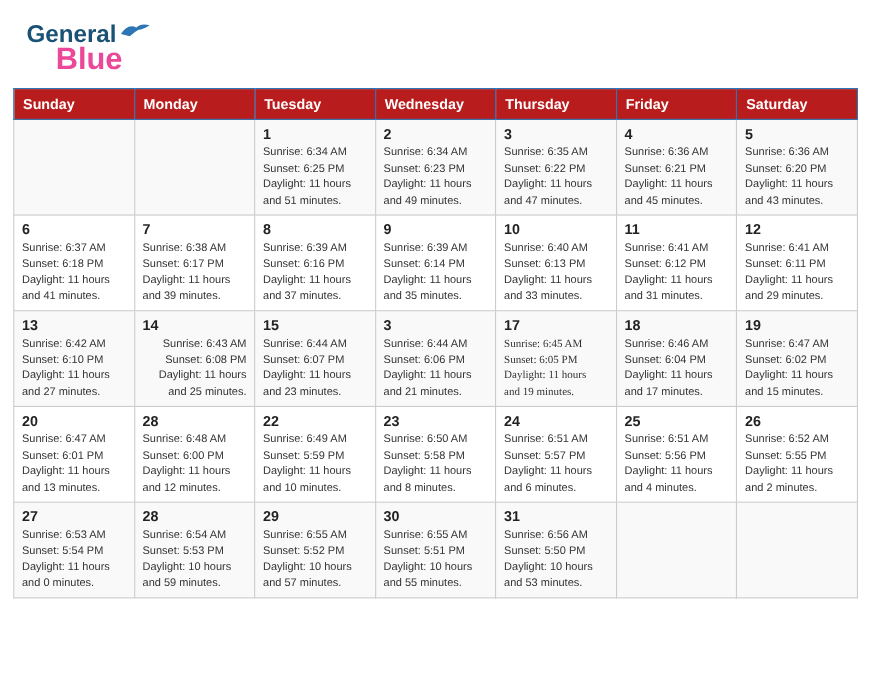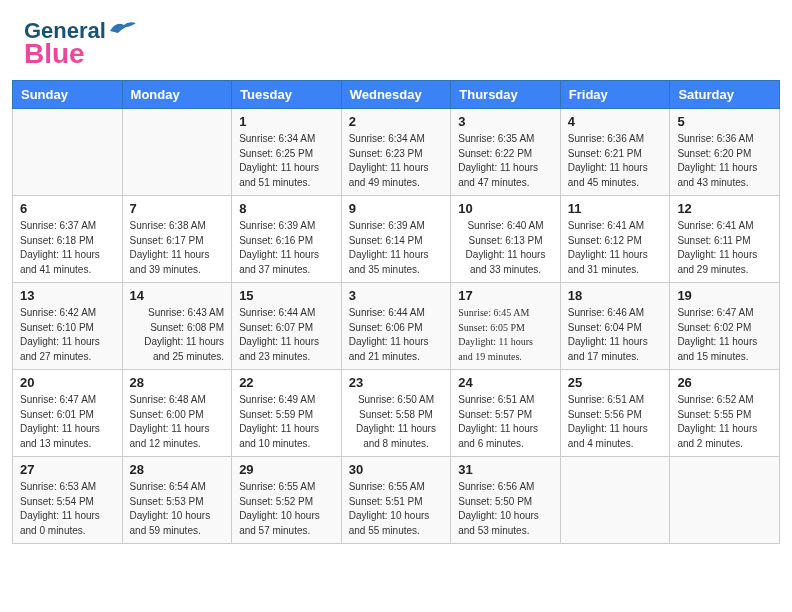--- a/index.html
+++ b/index.html
@@ -12,21 +12,21 @@
     }
     .header {
       display: flex;
       justify-content: space-between;
       align-items: flex-start;
       padding: 18px 24px 10px 24px;
     }
     .logo {
       display: flex;
       flex-direction: column;
-      align-items: flex-start;
+      align-items: center;
     }
     .logo-row {
       display: flex;
       align-items: center;
     }
     .title-block {
       text-align: right;
     }
     .month-title {
       font-size: 38px;
@@ -40,21 +40,21 @@
       margin-top: 2px;
     }
     .calendar-container {
       padding: 0 12px 12px 12px;
     }
     table {
       width: 100%;
       border-collapse: collapse;
     }
     thead tr th {
-      background: #3b82f6;
+      background: #b91c1c;
       color: #fff;
       font-size: 13px;
       font-weight: bold;
       padding: 6px 8px;
       text-align: left;
       border: 1px solid #2e75b6;
     }
     tbody tr td {
       vertical-align: top;
       border: 1px solid #ccc;
@@ -180,21 +180,21 @@
           </td>
           <td>
             <span class="day-num">9</span>
             <div class="day-detail" style="white-space: pre-line;">Sunrise: 6:39 AM
 Sunset: 6:14 PM
 Daylight: 11 hours
 and 35 minutes.</div>
           </td>
           <td>
             <span class="day-num">10</span>
-            <div class="day-detail" style="white-space: pre-line; text-align: center;">Sunrise: 6:40 AM
+            <div class="day-detail" style="white-space: pre-line;">Sunrise: 6:40 AM
 Sunset: 6:13 PM
 Daylight: 11 hours
 and 33 minutes.</div>
           </td>
           <td>
             <span class="day-num">11</span>
             <div class="day-detail" style="white-space: pre-line;">Sunrise: 6:41 AM
 Sunset: 6:12 PM
 Daylight: 11 hours
 and 31 minutes.</div>
@@ -275,21 +275,21 @@
           </td>
           <td>
             <span class="day-num">22</span>
             <div class="day-detail" style="white-space: pre-line;">Sunrise: 6:49 AM
 Sunset: 5:59 PM
 Daylight: 11 hours
 and 10 minutes.</div>
           </td>
           <td>
             <span class="day-num">23</span>
-            <div class="day-detail" style="white-space: pre-line; text-align: center;">Sunrise: 6:50 AM
+            <div class="day-detail" style="white-space: pre-line;">Sunrise: 6:50 AM
 Sunset: 5:58 PM
 Daylight: 11 hours
 and 8 minutes.</div>
           </td>
           <td>
             <span class="day-num">24</span>
             <div class="day-detail" style="white-space: pre-line;">Sunrise: 6:51 AM
 Sunset: 5:57 PM
 Daylight: 11 hours
 and 6 minutes.</div>

